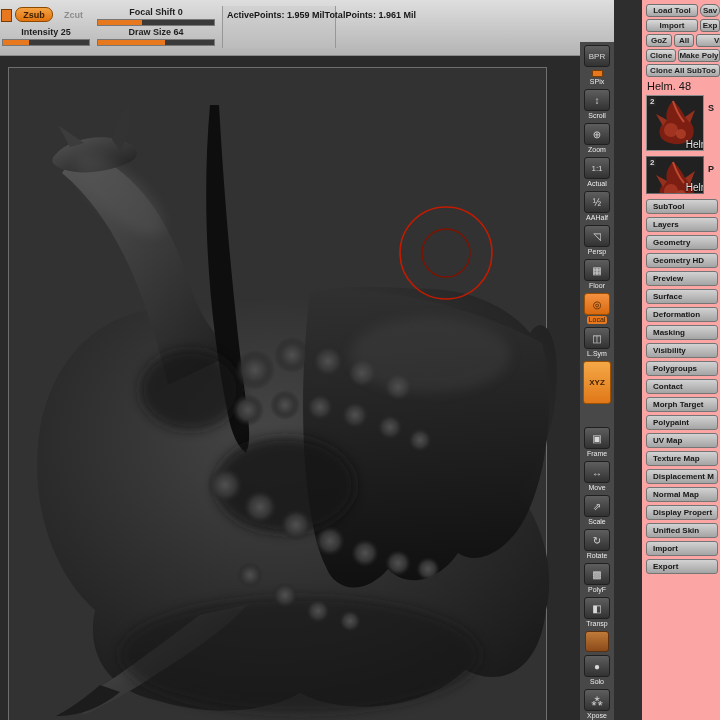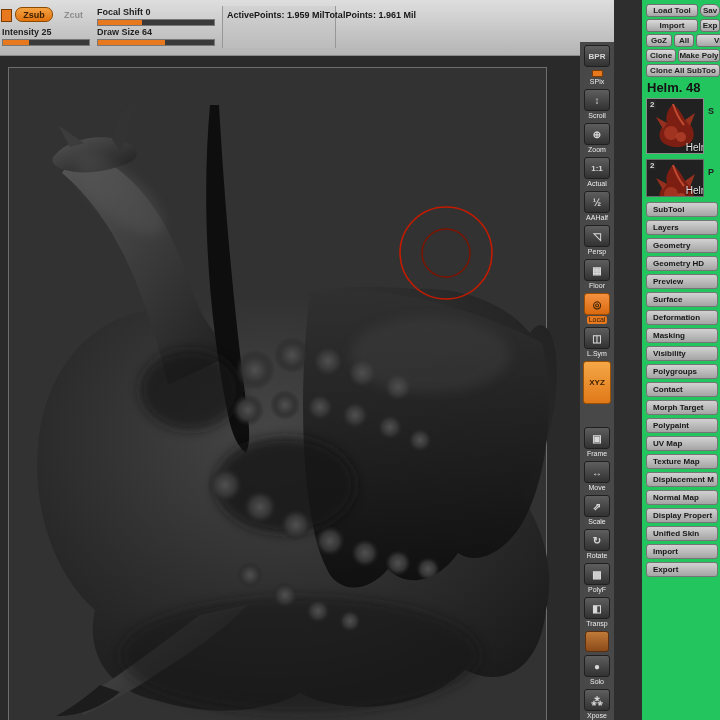--- a/index.html
+++ b/index.html
@@ -8,21 +8,21 @@
 
   
   .topbar{position:absolute;left:0;top:0;width:614px;height:55px;
           background:linear-gradient(#dedede,#b4b4b4);border-bottom:1px solid #8a8a8a;z-index:2;}
   .chip{position:absolute;left:1px;top:9px;width:9px;height:11px;background:#e8781e;border:1px solid #7a3c00;}
   .zsub{position:absolute;left:15px;top:7px;width:38px;height:15px;
         background:linear-gradient(#f5a142,#e2740f);border:1px solid #8a4a00;border-radius:7px;
         font-weight:bold;font-size:9px;color:#3c2000;font-family:inherit;}
   .zcut{position:absolute;left:58px;top:7px;width:34px;height:15px;background:none;border:none;
         font-size:9px;color:#8d8d8d;font-weight:bold;font-family:inherit;text-align:left;}
-  .slider{position:absolute;}
+  .slider{position:absolute;text-align:center;}
   .slider .slab{font-size:9px;font-weight:bold;color:#1e1e1e;white-space:nowrap;}
   .slider .track{height:5px;background:#3a3a3a;border:1px solid #777;margin-top:2px;position:relative;}
   .slider .fill{position:absolute;left:0;top:0;bottom:0;background:#e8781e;}
   .sl-focal{left:97px;top:7px;width:118px;}
   .sl-intensity{left:2px;top:27px;width:88px;}
   .sl-draw{left:97px;top:27px;width:118px;}
   .points{position:absolute;left:222px;top:6px;width:114px;height:42px;
           background:linear-gradient(#d2d2d2,#bcbcbc);border-left:1px solid #979797;border-right:1px solid #979797;
           box-sizing:border-box;padding:4px 4px;display:flex;justify-content:space-between;}
   .points div{font-size:9px;font-weight:bold;color:#161616;white-space:nowrap;}
@@ -32,39 +32,39 @@
   .doc{position:absolute;left:8px;top:12px;right:33px;bottom:0;background:#323232;
        border:1px solid #6e6e6e;border-bottom:none;}
   .model-svg{position:absolute;left:0;top:0;}
 
   
   .shelf{position:absolute;left:580px;top:42px;width:34px;height:678px;background:#484848;
          display:flex;flex-direction:column;align-items:center;padding-top:3px;box-sizing:border-box;gap:3px;z-index:3;}
   .shelf-item{display:flex;flex-direction:column;align-items:center;gap:1px;cursor:default;}
   .shelf-item.gap{margin-top:20px;}
   .sicon{width:24px;height:20px;background:linear-gradient(#5e5e5e,#323232);border:1px solid #202020;
-         border-radius:3px;color:#d8d8d8;font-size:10px;font-weight:bold;
+         border-radius:3px;color:#d8d8d8;font-size:10px;font-weight:normal;
          display:flex;align-items:center;justify-content:center;overflow:hidden;}
   .sicon.txt{font-size:8px;}
   .slbl{font-size:7px;color:#ececec;line-height:8px;}
   .shelf-item.active .sicon{background:linear-gradient(#f59140,#d96a10);color:#3a2000;border-color:#9c4e00;}
   .shelf-item.active .slbl{background:#e8781e;color:#3a2000;padding:0 2px;border-radius:2px;}
   .pillbtn{background:linear-gradient(#f5a847,#e07818);border:1px solid #9c5000;border-radius:3px;
            color:#402000;font-size:8px;font-weight:bold;padding:16px 5px;}
   .ghosticon{width:22px;height:19px;background:linear-gradient(#c07a38,#8a4a1a);border:1px solid #5a3010;border-radius:3px;}
   .sdot{width:9px;height:5px;background:#e8781e;border-radius:1px;border:1px solid #7a3c00;}
 
   
-  .panel{position:absolute;left:642px;top:0;width:78px;height:720px;background:#22c55e;z-index:2;
+  .panel{position:absolute;left:642px;top:0;width:78px;height:720px;background:#fca5a5;z-index:2;
          overflow:hidden;box-sizing:border-box;padding:4px 0 0 4px;}
   .btnrow{display:flex;gap:2px;margin-bottom:2px;}
   .pbtn{height:13px;background:linear-gradient(#dadada,#a6a6a6);border:1px solid #6f6f6f;border-radius:3px;
         font-size:8px;font-weight:bold;color:#1d1d1d;display:flex;align-items:center;justify-content:center;
         padding:0 2px;white-space:nowrap;overflow:hidden;box-sizing:border-box;flex:none;}
-  .toolname{font-size:13px;font-weight:bold;color:#141414;margin:3px 0 3px 1px;}
+  .toolname{font-size:11px;font-weight:normal;color:#141414;margin:3px 0 3px 1px;}
   .strow{display:flex;gap:4px;align-items:flex-start;margin-bottom:5px;}
   .subtool-card{position:relative;width:56px;height:54px;background:#212121;border:1px solid #8c8c8c;
                 overflow:hidden;flex:none;}
   .strow.second .subtool-card{height:36px;border-color:#6a6a6a;}
   .badge{position:absolute;top:1px;left:1px;font-size:8px;font-weight:bold;color:#dcdcdc;
          background:rgba(40,40,40,.85);padding:0 2px;line-height:9px;}
   .stlabel{position:absolute;bottom:0;left:0;width:100%;text-align:right;font-size:10px;color:#e2e2e2;
            text-shadow:0 1px 1px #000;padding-left:6px;}
   .sideletter{font-size:9px;font-weight:bold;color:#202020;margin-top:8px;}
   .sections{margin-top:2px;}

